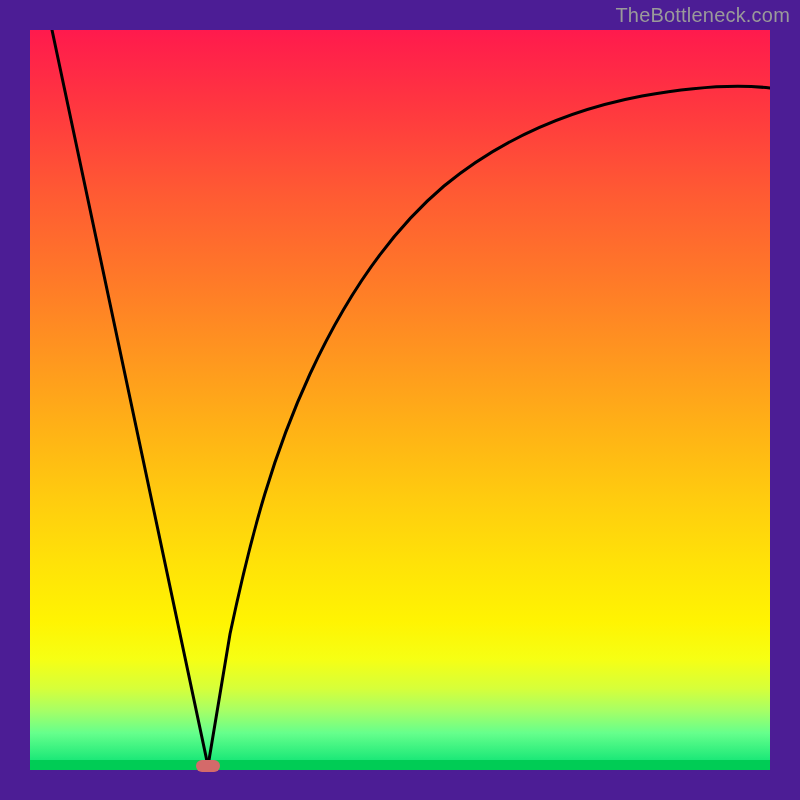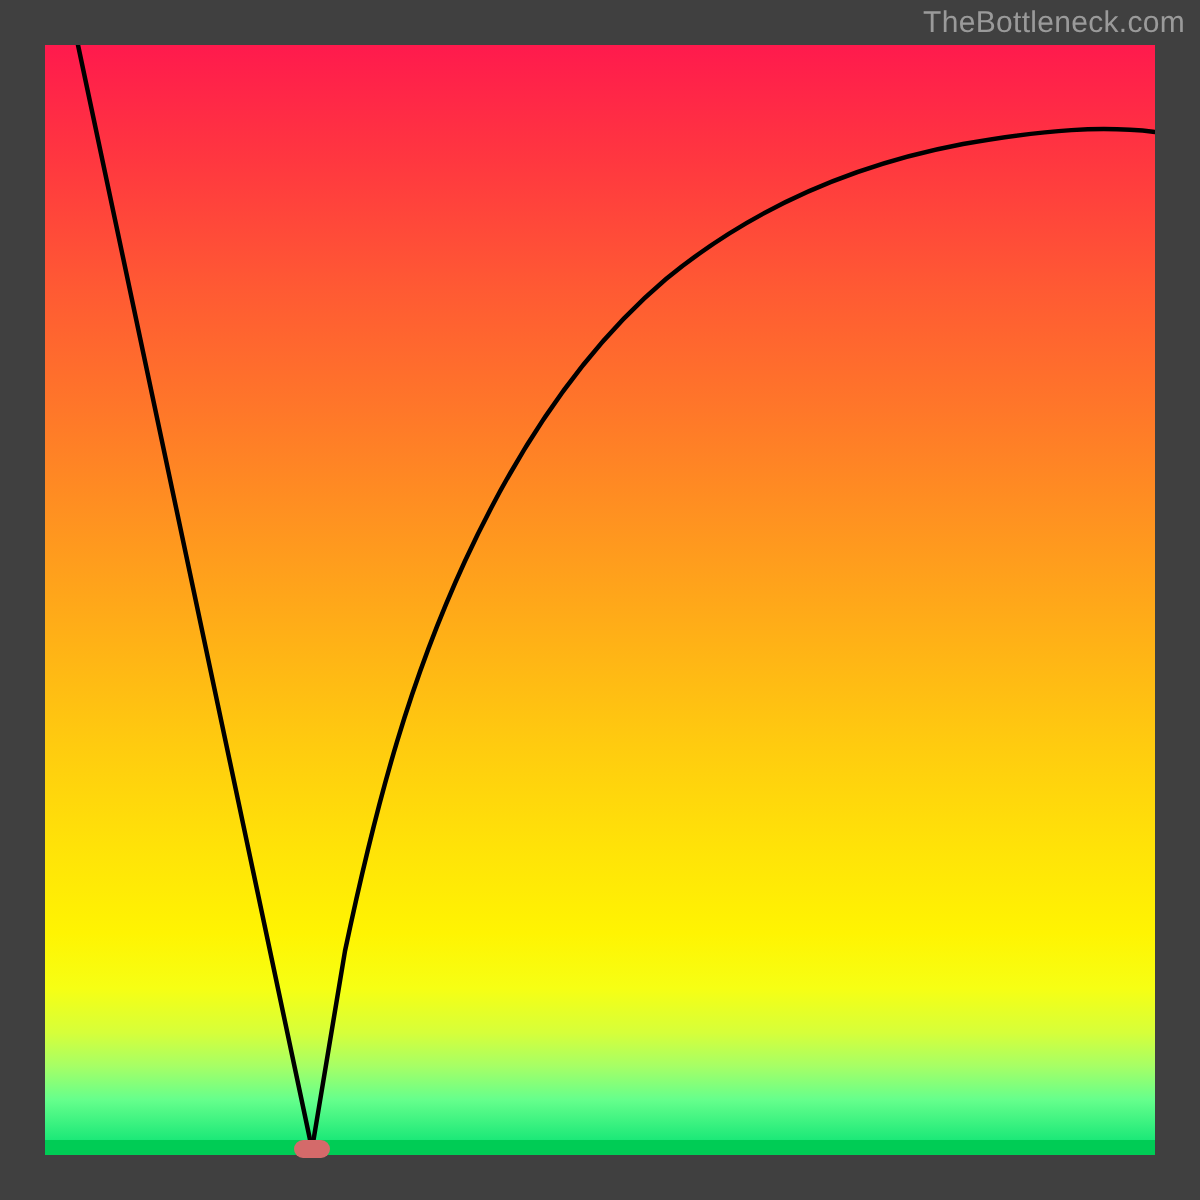--- a/index.html
+++ b/index.html
@@ -8,21 +8,21 @@
     width: 800px;
     height: 800px;
     background: #000;
     font-family: Arial, Helvetica, sans-serif;
     overflow: hidden;
   }
   .frame {
     position: relative;
     width: 800px;
     height: 800px;
-    background: #404040;
+    background: #4c1d95;
   }
   .plot {
     position: absolute;
     left: 30px;
     top: 30px;
     width: 740px;
     height: 740px;
     background: linear-gradient(to bottom,
       #ff1a4d 0%,
       #ff3640 10%,

